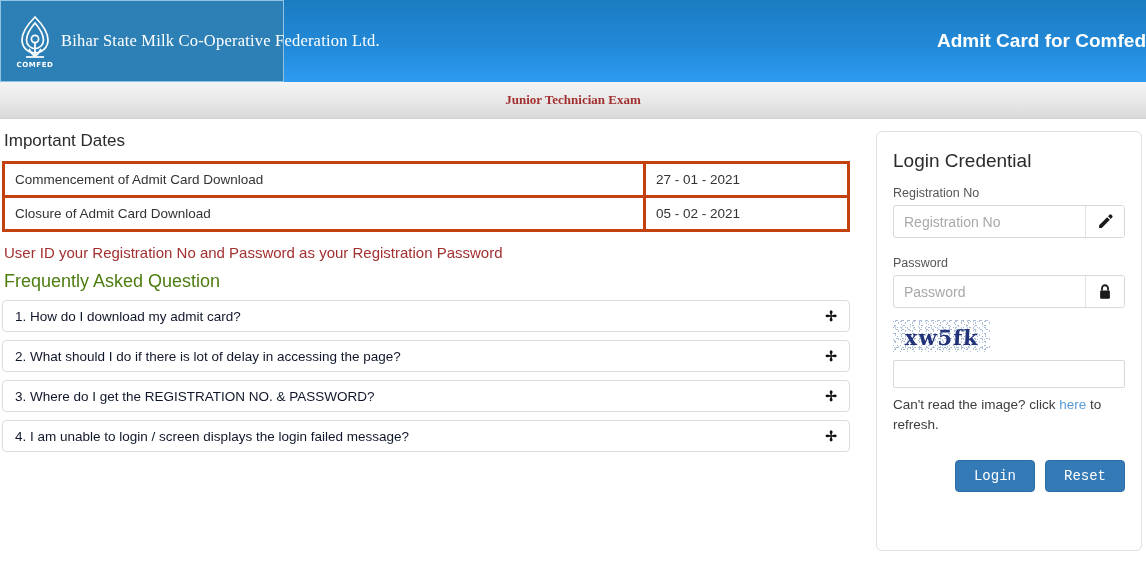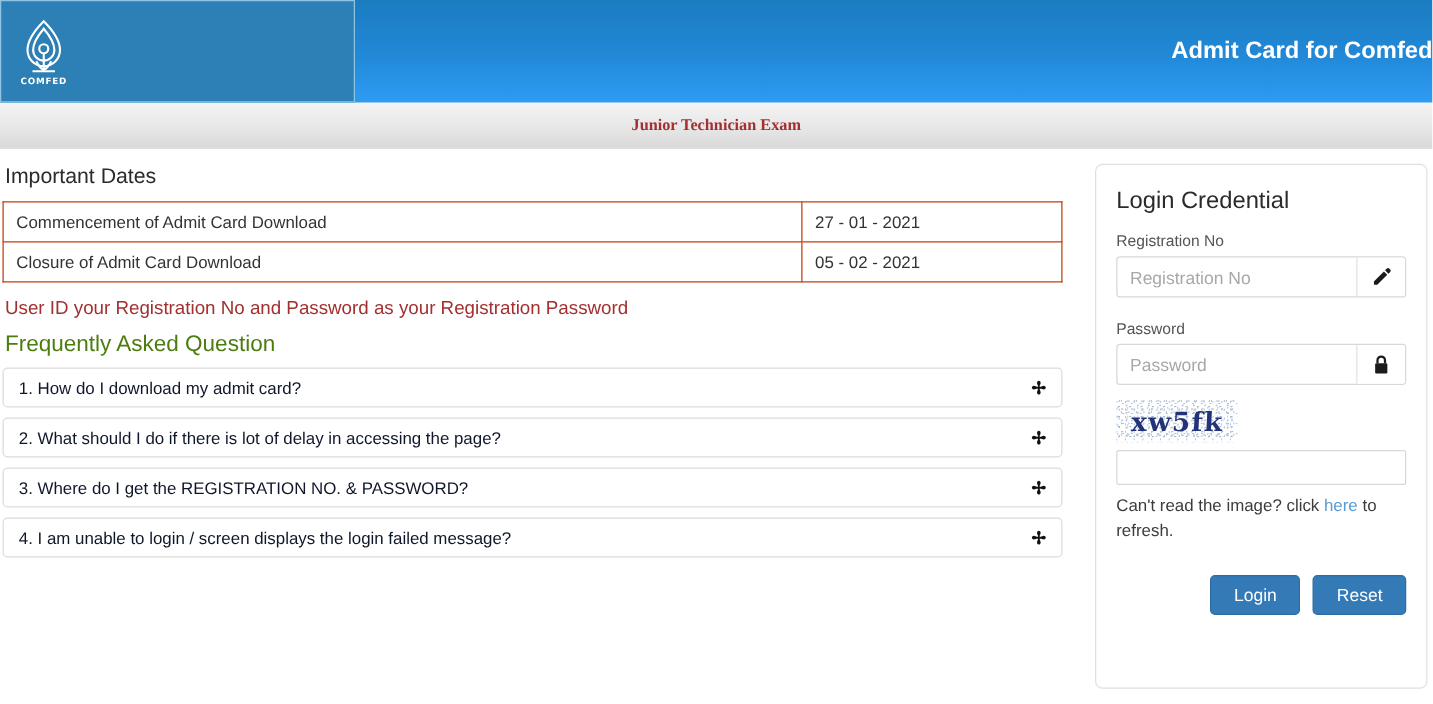--- a/index.html
+++ b/index.html
@@ -104,21 +104,21 @@
     font-weight: normal;
   }
   table.dates {
     width: 848px;
     border-collapse: collapse;
     border: 1px solid #dddddd;
     background: #ffffff;
     font-size: 13.5px;
   }
   table.dates td {
-    border: 1px solid #c2410c;
+    border: 3px solid #c2410c;
     padding: 8px 10px;
     color: #333333;
     height: 15px;
   }
   table.dates td.label { width: 618px; }
 
   .notice {
     color: #a33030;
     font-size: 15px;
     margin: 12px 0 0 2px;
@@ -279,21 +279,21 @@
     justify-content: flex-end;
     gap: 10px;
     margin-top: 26px;
   }
   .btn {
     border: 1px solid #2e6da4;
     border-radius: 4px;
     background: #337ab7;
     color: #ffffff;
     font-size: 14px;
-    font-family: Liberation Sans, sans-serif;
+    font-family: Liberation Mono, monospace;
     padding: 7px 18px;
     cursor: pointer;
     line-height: 1.15;
   }
 </style>
 </head>
 <body>
 
 <div class="header">
   <div class="logo-box">
@@ -304,20 +304,21 @@
           <path d="M26 14 C20 21 17.5 26 17.5 31 a8.5 8.5 0 0 0 17 0 C34.5 26 32 21 26 14 Z"></path>
           <circle cx="26" cy="30" r="3.6"></circle>
           <path d="M26 33.6 L26 48"></path>
           <path d="M17 48 L35 48"></path>
           <path d="M20 40 C22 44 24 46 26 47"></path>
           <path d="M32 40 C30 44 28 46 26 47"></path>
         </g>
         <text x="26" y="58" text-anchor="middle" font-family="DejaVu Sans, sans-serif" font-size="7" font-weight="bold" fill="#ffffff" letter-spacing="0.6">COMFED</text>
       </svg>
     </div>
+    <div class="logo-text">Bihar State Milk Co-Operative Federation Ltd.</div>
   </div>
   <div class="header-title">Admit Card for Comfed</div>
 </div>
 
 <div class="subbar">
   <span class="subbar-text">Junior Technician Exam</span>
 </div>
 
 <div class="main">
 

